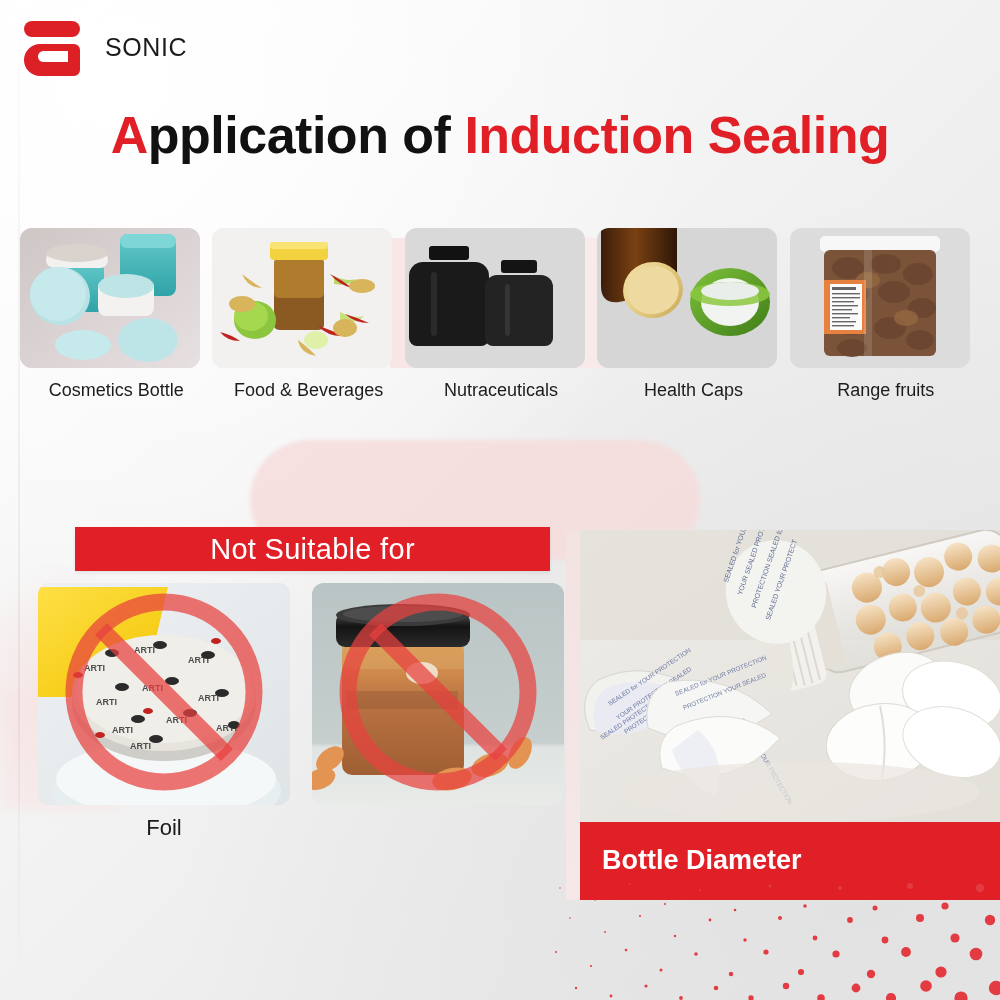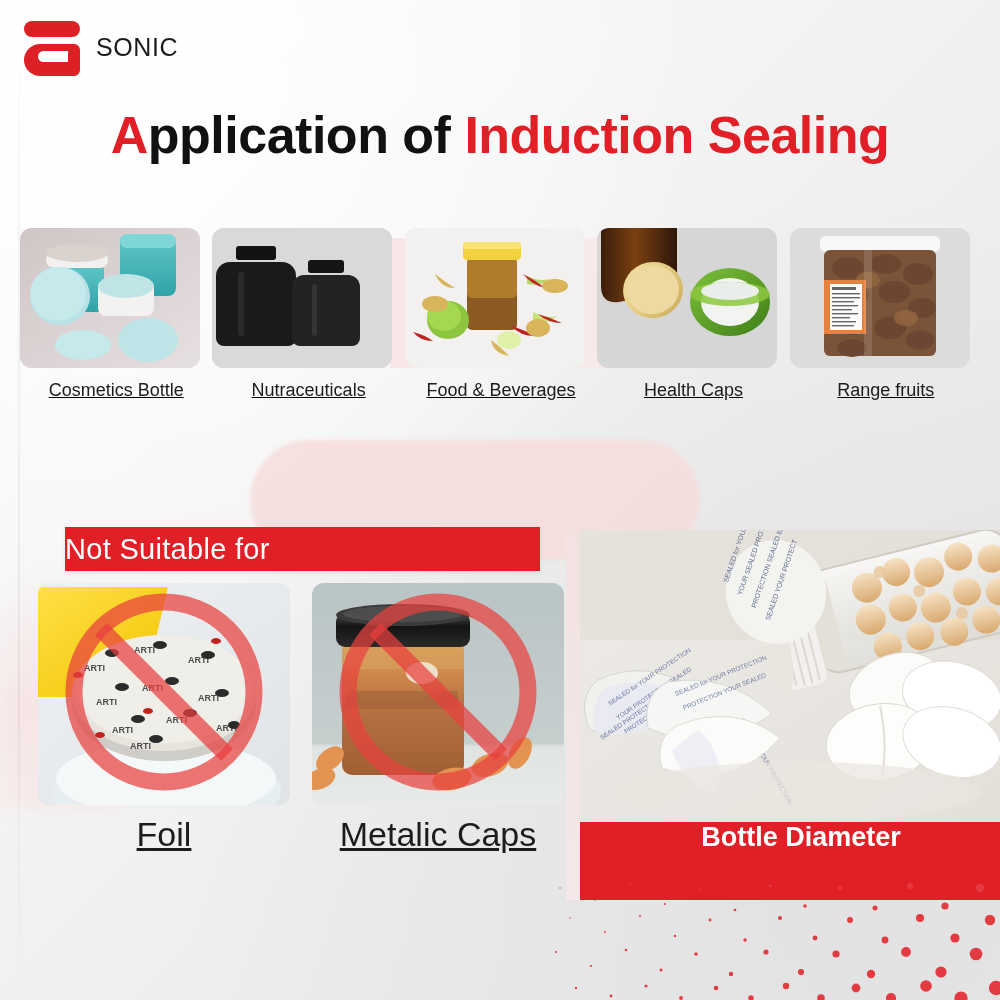--- a/index.html
+++ b/index.html
@@ -54,69 +54,69 @@
   .logo-body{
     position:absolute;left:0;top:26px;width:56px;height:32px;background:#dd2026;
     border-radius:16px 6px 6px 16px;
   }
   .logo-notch{
     position:absolute;left:14px;top:33px;width:30px;height:11px;background:#ffffff;
     border-radius:6px 0 0 6px;
   }
   .logo-text{line-height:1.12;}
   .logo-text span{
-    display:block;font-size:25px;letter-spacing:.6px;color:#1b1b1b;font-weight:400;
+    display:block;font-size:25px;letter-spacing:.6px;color:#1b1b1b;font-weight:400;margin-left:9px;
   }
 
   
   .headline{
     position:absolute;left:0;top:105px;width:1000px;text-align:center;
     font-size:52px;font-weight:bold;letter-spacing:-0.5px;white-space:nowrap;
   }
   .headline .blk{color:#111111;}
   .headline .red{color:#e01f26;}
 
   
   .cards{
     position:absolute;left:20px;top:228px;width:962px;
     display:flex;justify-content:space-between;
   }
-  .card{width:202px;text-decoration:underline;}
+  .card{width:202px;}
   .card-img{
     width:180px;height:140px;border-radius:12px;overflow:hidden;position:relative;
     background:#e3e3e3;
   }
   .card-label{
     margin-top:12px;text-align:center;font-size:18px;color:#1c1c1c;white-space:nowrap;
   }
 
   
   .ns-banner{
-    position:absolute;left:65px;top:527px;width:475px;height:44px;
-    background:#e01f26;display:flex;align-items:center;
+    position:absolute;left:75px;top:527px;width:475px;height:44px;
+    background:#e01f26;display:flex;align-items:center;justify-content:center;
     box-shadow:0 2px 4px rgba(0,0,0,.08);
   }
   .ns-banner span{color:#ffffff;font-size:29px;letter-spacing:.3px;}
 
   
   .ns-cards{position:absolute;left:38px;top:583px;display:flex;gap:22px;}
   .ns-card{width:252px;}
   .ns-img{
     width:252px;height:222px;border-radius:12px;overflow:hidden;position:relative;background:#dcdcdc;
   }
-  .ns-label{margin-top:10px;text-align:center;font-size:34px;color:#1c1c1c;text-decoration:underline;}
+  .ns-label{margin-top:10px;text-align:center;font-size:22px;color:#1c1c1c;}
   .no-sign{position:absolute;left:50%;top:50%;transform:translate(-50%,-50%);}
 
   
   .bd-img{
     position:absolute;left:580px;top:530px;width:420px;height:292px;overflow:hidden;background:#eceae6;
   }
   .bd-banner{
     position:absolute;left:580px;top:822px;width:420px;height:78px;background:#e01f26;
-    display:flex;flex-direction:row;justify-content:center;padding-left:22px;box-sizing:border-box;
+    display:flex;flex-direction:column;justify-content:center;padding-left:22px;box-sizing:border-box;
   }
   .bd-banner div{color:#ffffff;font-size:27px;font-weight:bold;line-height:1.16;white-space:nowrap;}
   .bd-left-strip{
     position:absolute;left:566px;top:530px;width:14px;height:370px;
     background:linear-gradient(180deg,#f2e2e2,#f6e8e8);
   }
 </style>
 </head>
 <body>
 
@@ -164,35 +164,20 @@
           <ellipse cx="57" cy="25" rx="31" ry="9" fill="#d9d2cd"></ellipse>
           <rect x="78" y="52" width="56" height="36" rx="8" fill="#f4f2f0"></rect>
           <ellipse cx="106" cy="58" rx="28" ry="12" fill="#bfe4e6"></ellipse>
           <ellipse cx="40" cy="68" rx="30" ry="29" fill="#b9e2e6"></ellipse>
           <ellipse cx="38" cy="66" rx="28" ry="27" fill="#c6e9ec"></ellipse>
           <ellipse cx="63" cy="117" rx="28" ry="15" fill="#c6e9ec"></ellipse>
           <ellipse cx="128" cy="112" rx="30" ry="22" fill="#bde5e8"></ellipse>
         </svg>
       </div>
       <div class="card-label">Cosmetics Bottle</div>
-    </div>
-
-    <div class="card">
-      <div class="card-img">
-        <svg width="180" height="140" viewBox="0 0 180 140">
-          <rect width="180" height="140" fill="#d9d9d9"></rect>
-          <rect x="24" y="18" width="40" height="14" rx="3" fill="#121212"></rect>
-          <path d="M18 34 h52 a14 14 0 0 1 14 14 v62 a8 8 0 0 1 -8 8 h-64 a8 8 0 0 1 -8 -8 v-62 a14 14 0 0 1 14 -14 z" fill="#1a1a1a"></path>
-          <rect x="96" y="32" width="36" height="13" rx="3" fill="#141414"></rect>
-          <path d="M92 47 h44 a12 12 0 0 1 12 12 v51 a8 8 0 0 1 -8 8 h-52 a8 8 0 0 1 -8 -8 v-51 a12 12 0 0 1 12 -12 z" fill="#232323"></path>
-          <rect x="26" y="44" width="6" height="64" rx="3" fill="#2e2e2e" opacity=".8"></rect>
-          <rect x="100" y="56" width="5" height="52" rx="3" fill="#3a3a3a" opacity=".8"></rect>
-        </svg>
-      </div>
-      <div class="card-label">Nutraceuticals</div>
     </div>
 
     <div class="card">
       <div class="card-img">
         <svg width="180" height="140" viewBox="0 0 180 140">
           <rect width="180" height="140" fill="#f2f1ef"></rect>
           <rect x="62" y="30" width="50" height="72" rx="5" fill="#8a5a22"></rect>
           <rect x="62" y="30" width="50" height="40" rx="5" fill="#b8832f" opacity=".8"></rect>
           <rect x="58" y="14" width="58" height="18" rx="4" fill="#f2d23e"></rect>
           <rect x="58" y="14" width="58" height="7" rx="3" fill="#f8e474"></rect>
@@ -210,20 +195,35 @@
             <ellipse cx="150" cy="58" rx="13" ry="7"></ellipse>
             <ellipse cx="30" cy="76" rx="13" ry="8"></ellipse>
             <ellipse cx="133" cy="100" rx="12" ry="9"></ellipse>
             <path d="M30 46 q10 8 20 14 q-14 0 -20 -14z"></path>
             <path d="M86 112 q12 9 18 16 q-16 -3 -18 -16z"></path>
           </g>
           <ellipse cx="104" cy="112" rx="12" ry="9" fill="#dff0a8"></ellipse>
         </svg>
       </div>
       <div class="card-label">Food &amp; Beverages</div>
+    </div>
+
+    <div class="card">
+      <div class="card-img">
+        <svg width="180" height="140" viewBox="0 0 180 140">
+          <rect width="180" height="140" fill="#d9d9d9"></rect>
+          <rect x="24" y="18" width="40" height="14" rx="3" fill="#121212"></rect>
+          <path d="M18 34 h52 a14 14 0 0 1 14 14 v62 a8 8 0 0 1 -8 8 h-64 a8 8 0 0 1 -8 -8 v-62 a14 14 0 0 1 14 -14 z" fill="#1a1a1a"></path>
+          <rect x="96" y="32" width="36" height="13" rx="3" fill="#141414"></rect>
+          <path d="M92 47 h44 a12 12 0 0 1 12 12 v51 a8 8 0 0 1 -8 8 h-52 a8 8 0 0 1 -8 -8 v-51 a12 12 0 0 1 12 -12 z" fill="#232323"></path>
+          <rect x="26" y="44" width="6" height="64" rx="3" fill="#2e2e2e" opacity=".8"></rect>
+          <rect x="100" y="56" width="5" height="52" rx="3" fill="#3a3a3a" opacity=".8"></rect>
+        </svg>
+      </div>
+      <div class="card-label">Nutraceuticals</div>
     </div>
 
     <div class="card">
       <div class="card-img">
         <svg width="180" height="140" viewBox="0 0 180 140">
           <defs>
             <linearGradient id="amber" x1="0" y1="0" x2="1" y2="0">
               <stop offset="0" stop-color="#3b1d0b"></stop>
                 <stop offset=".45" stop-color="#7a4112"></stop>
                 <stop offset="1" stop-color="#2e1608"></stop>
@@ -400,21 +400,20 @@
             <ellipse cx="8" cy="196" rx="16" ry="10" transform="rotate(-22 8 196)"></ellipse>
           </g>
         </svg>
         <span class="no-sign">
           <svg width="210" height="210" viewBox="0 0 210 210">
             <circle cx="105" cy="105" r="90" fill="none" stroke="#e8413f" stroke-width="17" opacity="0.72"></circle>
             <line x1="42" y1="42" x2="168" y2="168" stroke="#e8413f" stroke-width="17" opacity="0.72"></line>
           </svg>
         </span>
       </div>
-      <div class="ns-label">Metalic Caps</div>
     </div>
   </div>
 
   <div class="bd-left-strip"></div>
 
   <div class="bd-img">
     <svg width="420" height="292" viewBox="0 0 420 292">
       <defs>
         <linearGradient id="bdbg" x1="0" y1="0" x2="1" y2="1">
           <stop offset="0" stop-color="#eeece8"></stop>

